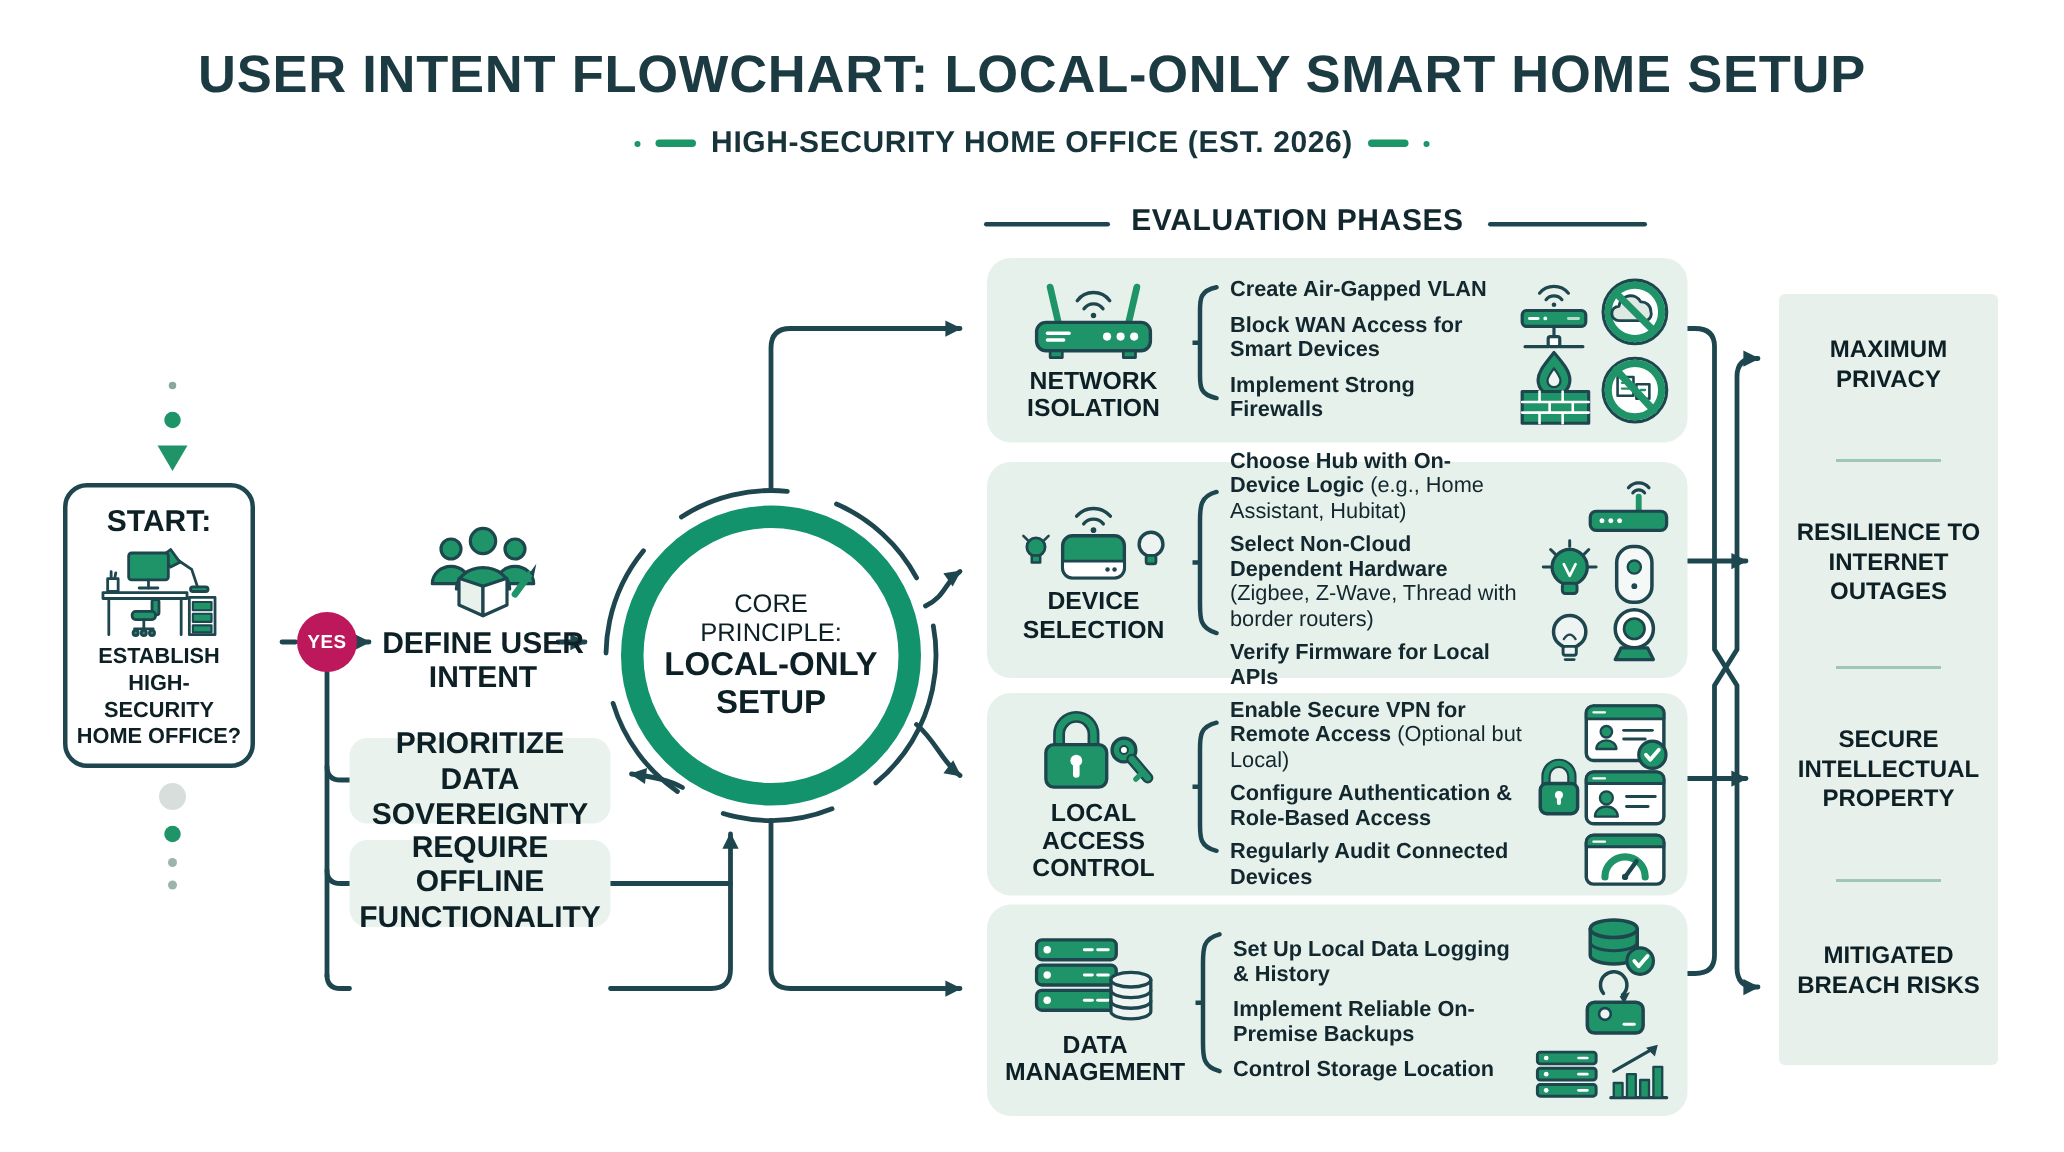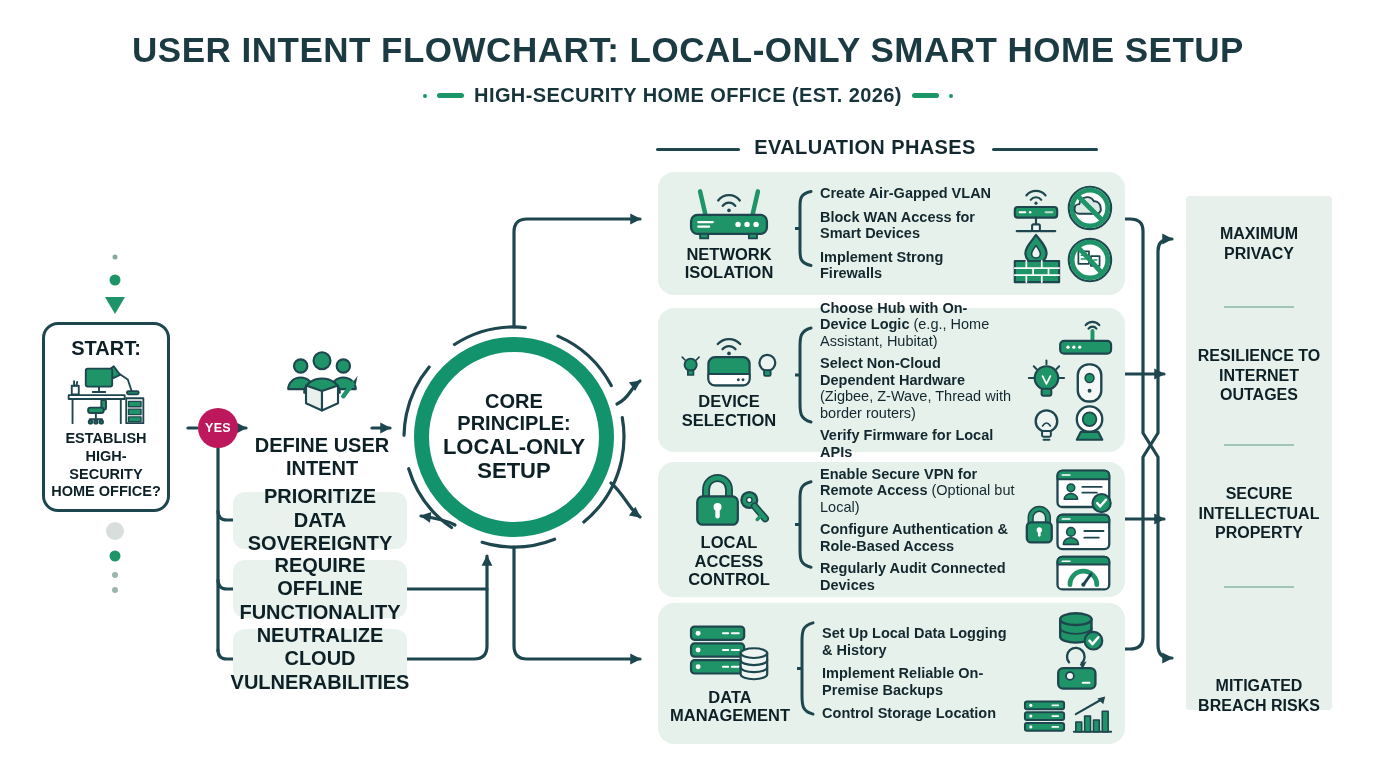--- a/index.html
+++ b/index.html
@@ -27,29 +27,29 @@
     border:3px solid #1e464e; border-radius:16px; display:flex; flex-direction:column;
     align-items:center; padding:12px 6px 8px 6px; gap:4px;
   }
   .start-heading { font-size:20px; font-weight:800; color:#0d2026; }
   .start-question { font-size:14.5px; font-weight:800; text-align:center; line-height:1.22; color:#0d2026; }
   .yes-badge {
     left:198px; top:408px; width:40px; height:40px; border-radius:50%;
     background:#be185d; color:#fff; display:flex; align-items:center; justify-content:center;
     font-size:12.5px; font-weight:800; letter-spacing:.3px;
   }
-  .define-group { left:248px; top:350px; width:148px; display:flex; flex-direction:column; align-items:center; gap:20px; }
+  .define-group { left:248px; top:350px; width:148px; display:flex; flex-direction:column; align-items:center; gap:4px; }
   .define-label { font-size:20px; font-weight:800; text-align:center; line-height:1.15; color:#0d2026; }
   
   .core-circle {
     left:414px; top:337px; width:200px; height:200px; border-radius:50%;
     border:15px solid #13936c; background:#fff; display:flex; flex-direction:column;
     align-items:center; justify-content:center; line-height:1.12; text-align:center;
   }
-  .core-small { font-size:20px; font-weight:700; color:#0d2026; }
+  .core-small { font-size:17px; font-weight:400; color:#0d2026; }
   .core-big { font-size:22px; font-weight:800; color:#0d2026; }
   
   .intent-box {
     left:233px; width:174px; background:#eaf2ed; border-radius:12px;
     display:flex; align-items:center; justify-content:center; text-align:center;
     font-size:20px; font-weight:800; line-height:1.18; color:#0d2026; padding:4px 8px;
   }
   
   .eval-header { left:740px; top:136px; width:250px; text-align:center; font-size:20px; font-weight:800; letter-spacing:.4px; color:#13282e; }
   .eval-line { top:148px; height:3px; background:#1e464e; border-radius:2px; }
@@ -187,21 +187,20 @@
 
   <div class="abs core-circle">
     <div class="core-small">CORE</div>
     <div class="core-small">PRINCIPLE:</div>
     <div class="core-big">LOCAL-ONLY</div>
     <div class="core-big">SETUP</div>
   </div>
 
   <div class="abs intent-box" style="top:492px;height:57px;">PRIORITIZE DATA SOVEREIGNTY</div>
   <div class="abs intent-box" style="top:560px;height:58px;">REQUIRE OFFLINE FUNCTIONALITY</div>
-  <div class="abs intent-box" style="top:629px;height:60px;">NEUTRALIZE CLOUD VULNERABILITIES</div>
 
   <div class="abs eval-line" style="left:656px;width:84px;"></div>
   <div class="abs eval-header">EVALUATION PHASES</div>
   <div class="abs eval-line" style="left:992px;width:106px;"></div>
 
   <div class="abs phase-card" style="top:172px;height:123px;">
     <div class="phase-left">
       <svg width="92" height="56" viewBox="0 0 96 62">
         <g stroke="#1e464e" stroke-width="2.5" fill="none" stroke-linecap="round" stroke-linejoin="round">
           <line x1="22" y1="32" x2="16" y2="6" stroke="#1f9468" stroke-width="5"></line>
@@ -494,16 +493,16 @@
     </div>
   </div>
 
   <div class="abs outcomes-panel">
     <div class="outcome-item" style="top:28px;">MAXIMUM PRIVACY</div>
     <div class="outcome-divider" style="top:110px;"></div>
     <div class="outcome-item" style="top:150px;">RESILIENCE TO INTERNET OUTAGES</div>
     <div class="outcome-divider" style="top:248px;"></div>
     <div class="outcome-item" style="top:288px;">SECURE INTELLECTUAL PROPERTY</div>
     <div class="outcome-divider" style="top:390px;"></div>
-    <div class="outcome-item" style="top:432px;margin-top:48px;">MITIGATED BREACH RISKS</div>
+    <div class="outcome-item" style="top:432px;">MITIGATED BREACH RISKS</div>
   </div>
 
 </div>
 
 </body></html>

